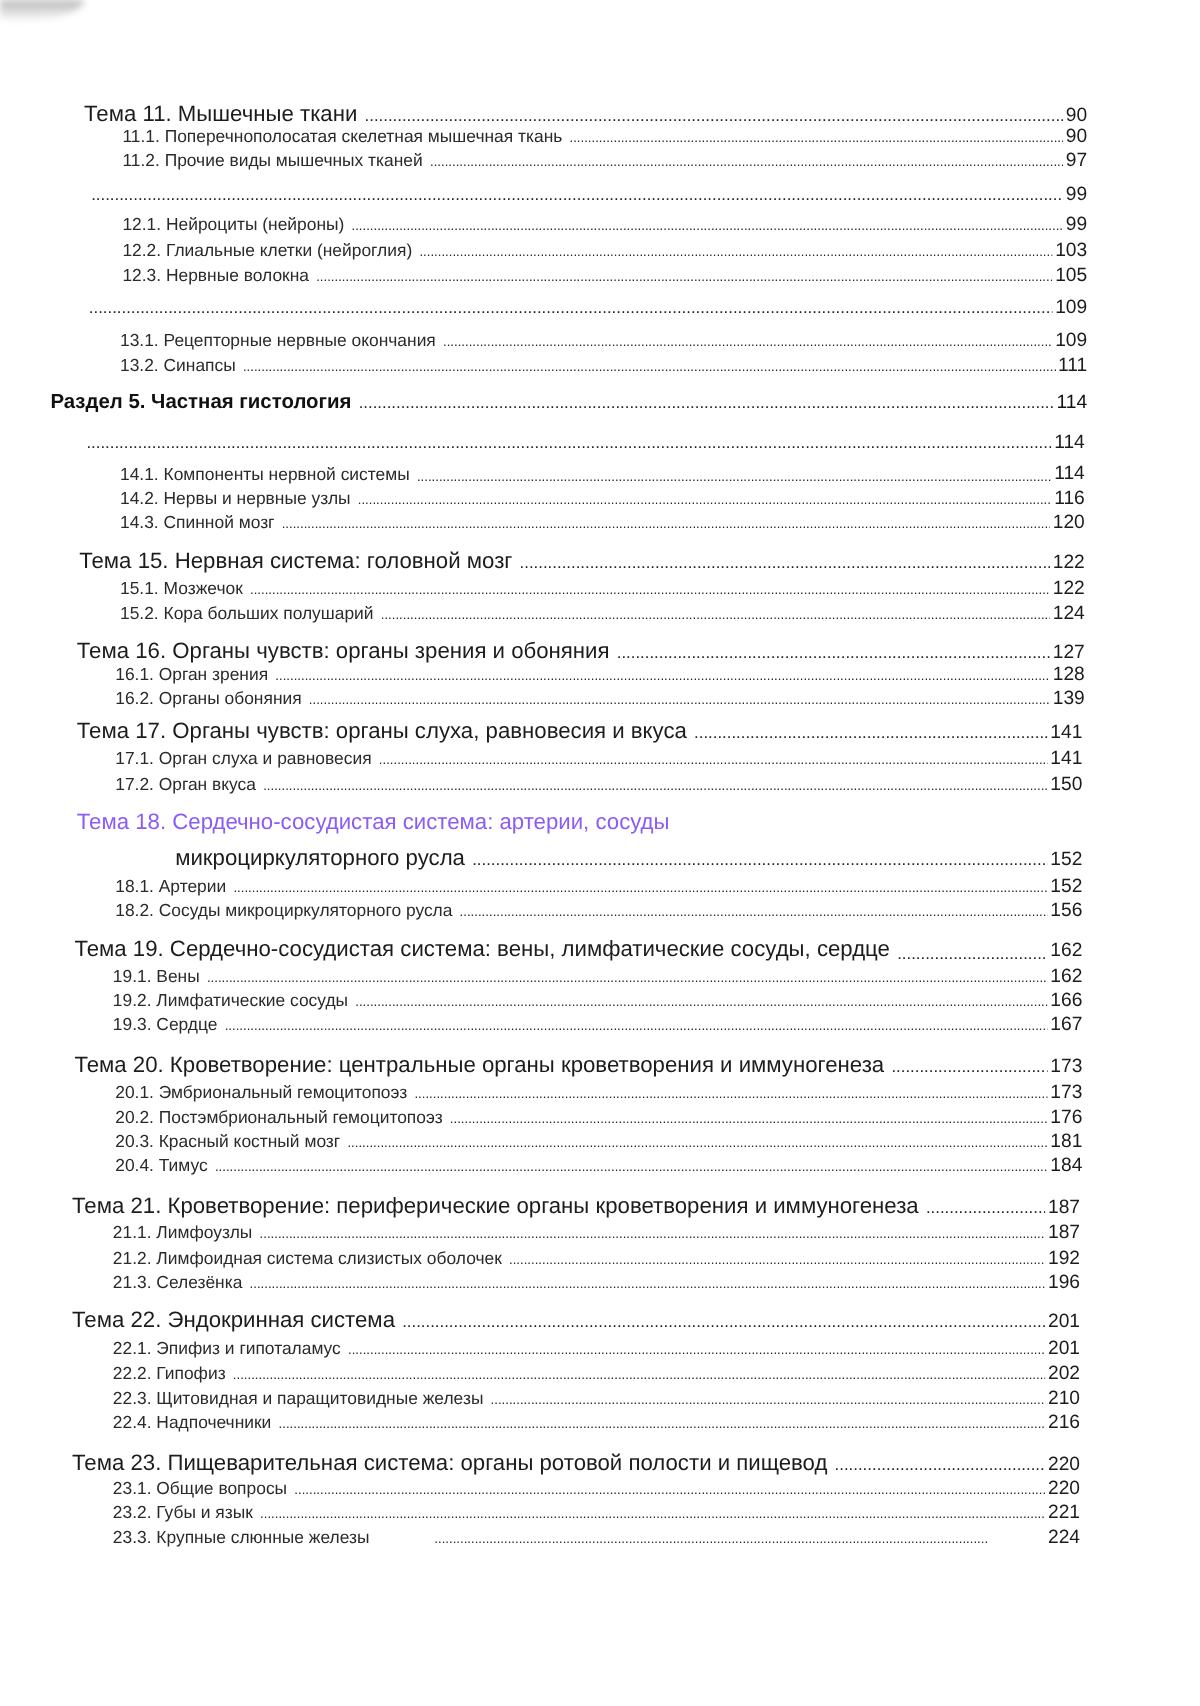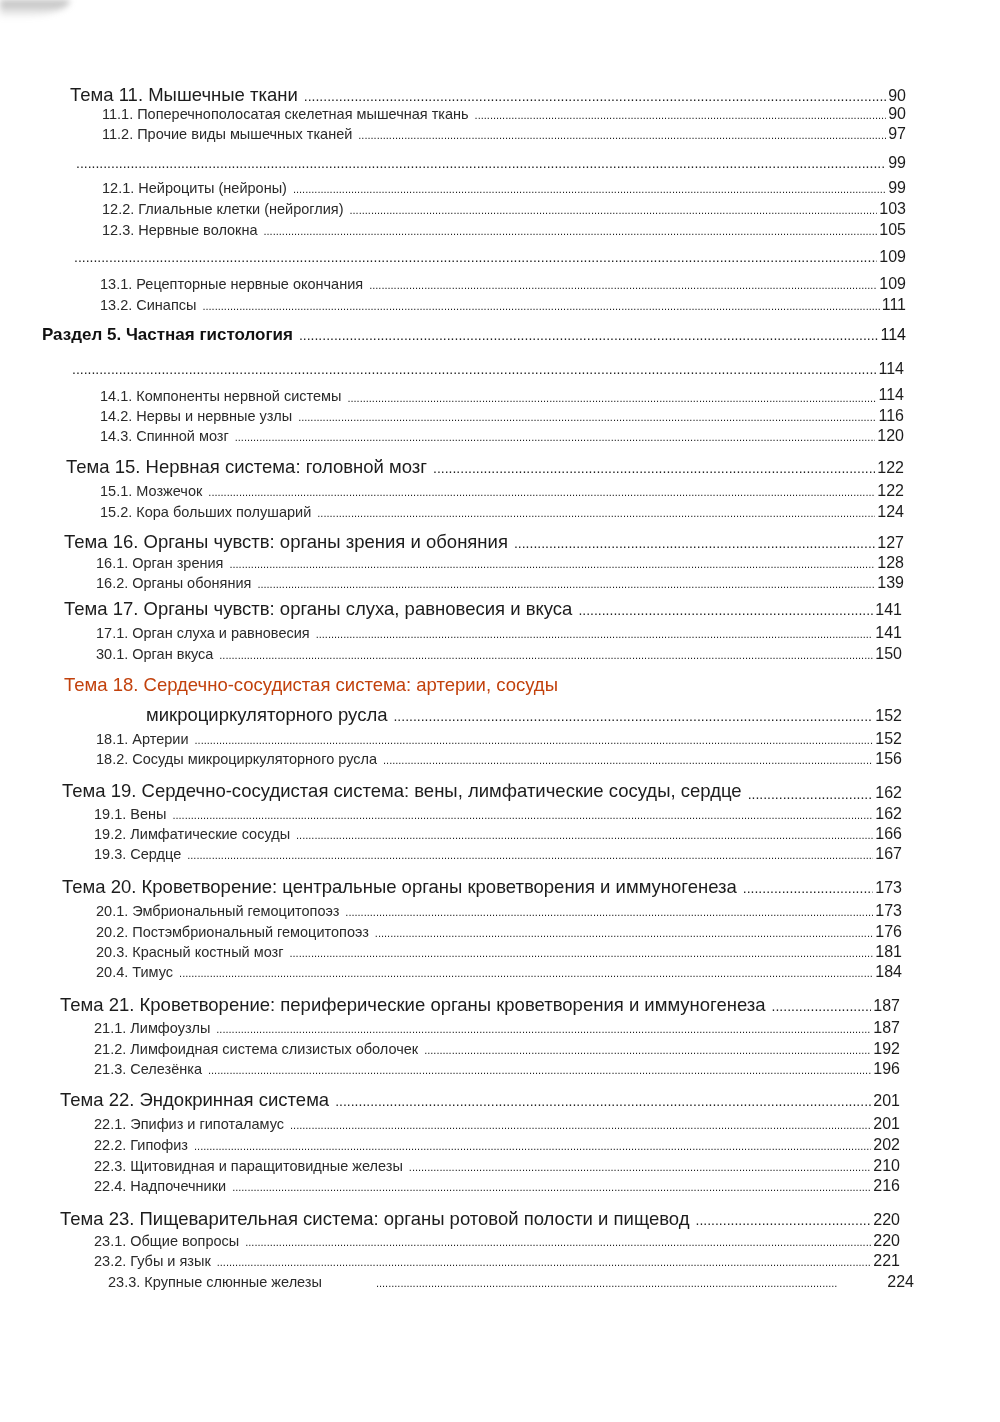--- a/index.html
+++ b/index.html
@@ -70,21 +70,21 @@
     .row.sub {
       font-size: 14.5px;
       color: #2a2a2a;
     }
     .row.sub .leader { font-size: 11px; }
     .row.sub .page { font-size: 16px; color: #1c1c1c; }
 
     .topic-first-line {
       position: absolute;
       font-size: 18.5px;
-      color: #c2410c;
+      color: #8b5cf6;
       white-space: nowrap;
     }
   </style>
 </head>
 <body>
 
 <div class="scan-shadow"></div>
 
 <div class="toc" id="toc">
     <div class="row topic" style="left: 70px; top: 84px; width: 836px;">
@@ -193,21 +193,21 @@
       <span class="title">Тема 17. Органы чувств: органы слуха, равновесия и вкуса</span>
       <span class="leader"></span>
       <span class="page">141</span>
     </div>
     <div class="row sub" style="left: 96px; top: 624px; width: 806px;">
       <span class="title">17.1. Орган слуха и равновесия</span>
       <span class="leader"></span>
       <span class="page">141</span>
     </div>
     <div class="row sub" style="left: 96px; top: 645px; width: 806px;">
-      <span class="title">30.1. Орган вкуса</span>
+      <span class="title">17.2. Орган вкуса</span>
       <span class="leader"></span>
       <span class="page">150</span>
     </div>
     <div class="topic-first-line" style="left: 64px; top: 674px;">Тема 18. Сердечно-сосудистая система: артерии, сосуды</div>
     <div class="row topic topic-cont" style="left: 146px; top: 704px; width: 756px;">
       <span class="title">микроциркуляторного русла</span>
       <span class="leader"></span>
       <span class="page">152</span>
     </div>
     <div class="row sub" style="left: 96px; top: 730px; width: 806px;">
@@ -318,18 +318,18 @@
     <div class="row sub" style="left: 94px; top: 1232px; width: 806px;">
       <span class="title">23.1. Общие вопросы</span>
       <span class="leader"></span>
       <span class="page">220</span>
     </div>
     <div class="row sub" style="left: 94px; top: 1252px; width: 806px;">
       <span class="title">23.2. Губы и язык</span>
       <span class="leader"></span>
       <span class="page">221</span>
     </div>
-    <div class="row sub" style="left: 108px; top: 1273px; width: 806px; gap: 48px;">
+    <div class="row sub" style="left: 94px; top: 1273px; width: 806px; gap: 48px;">
       <span class="title">23.3. Крупные слюнные железы</span>
       <span class="leader"></span>
       <span class="page">224</span>
     </div>
   </div>
 
 </body></html>

